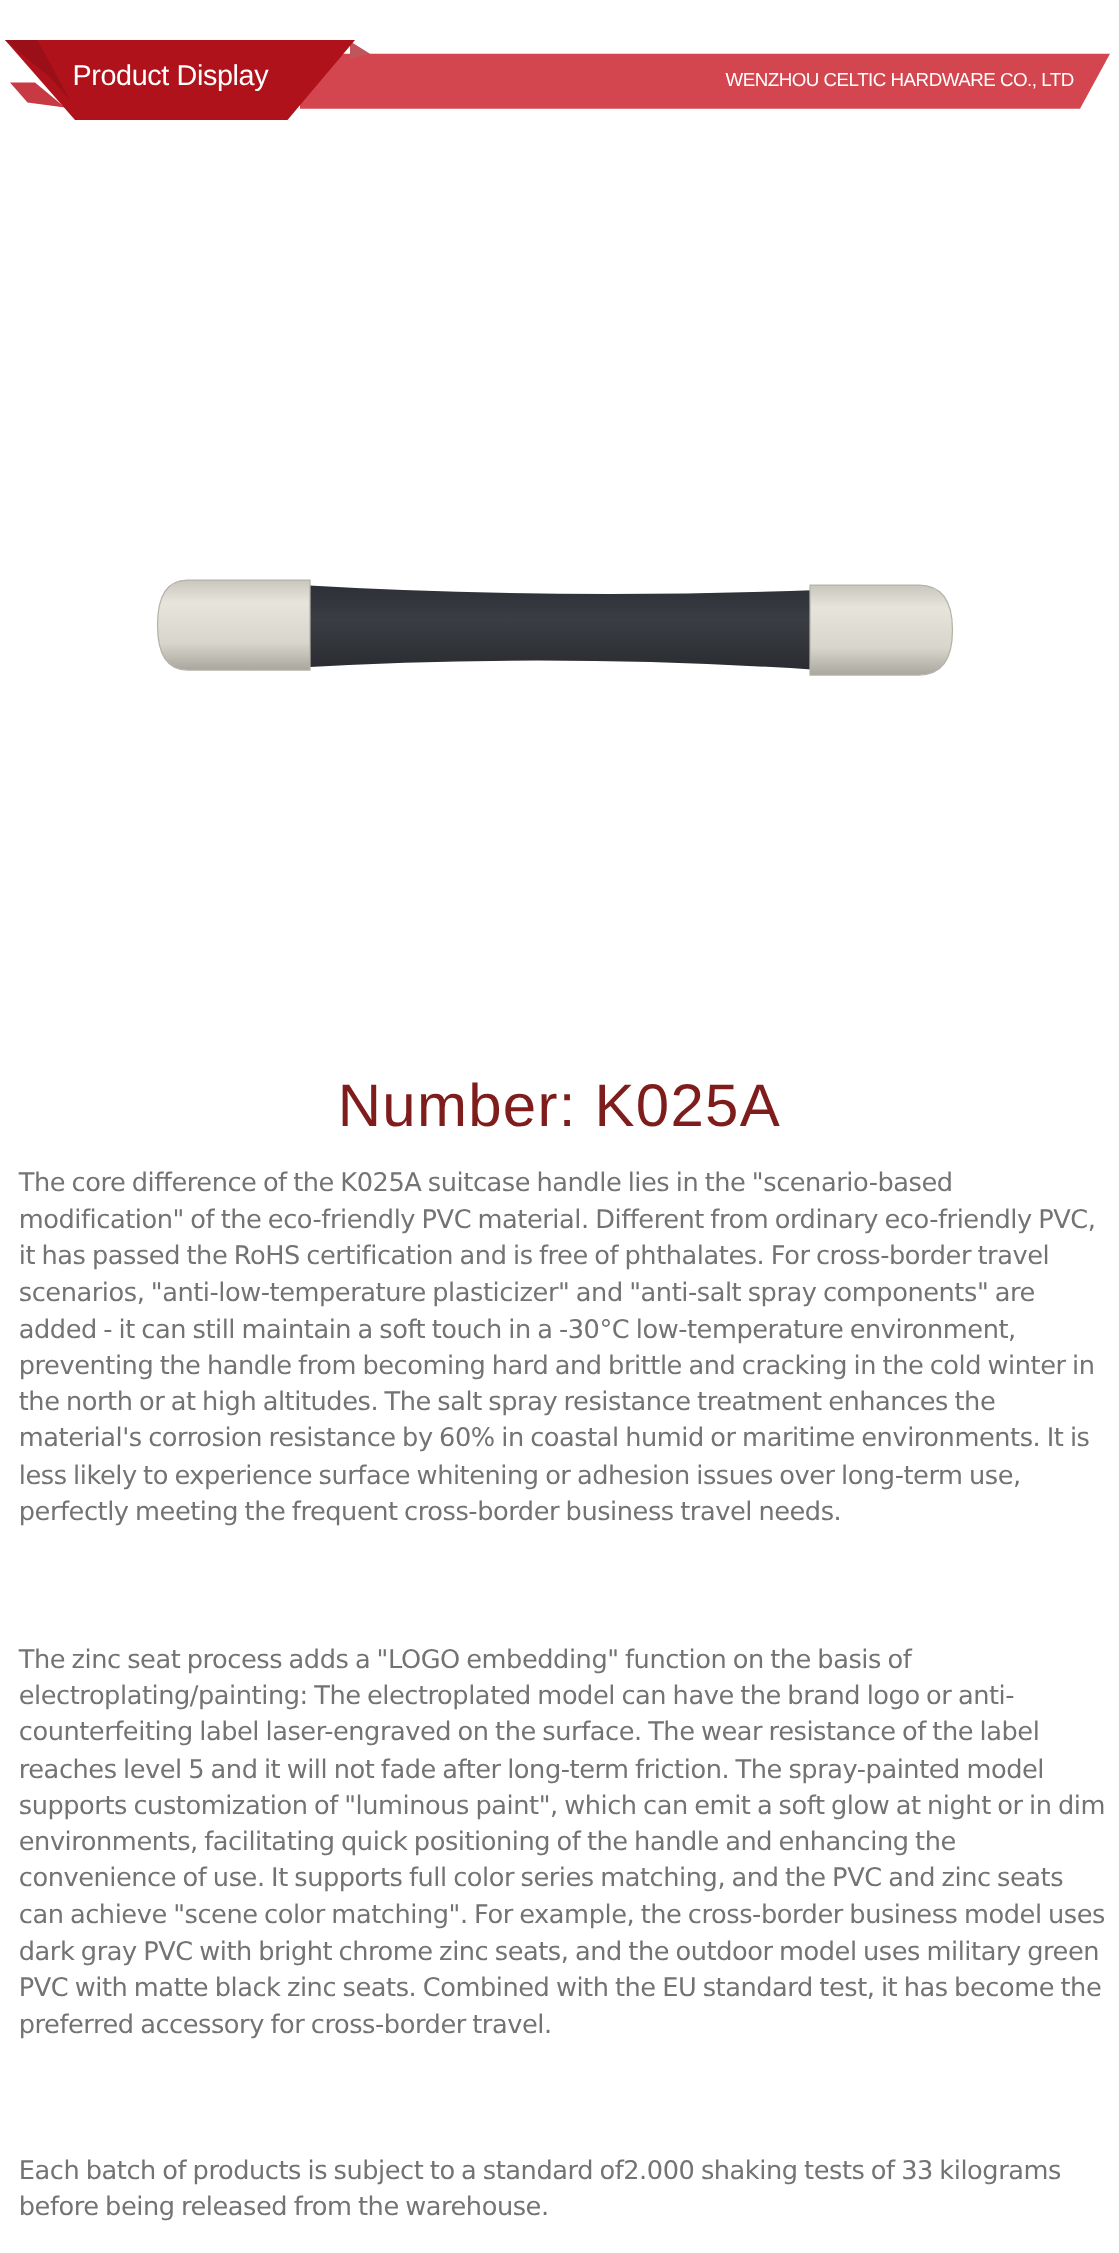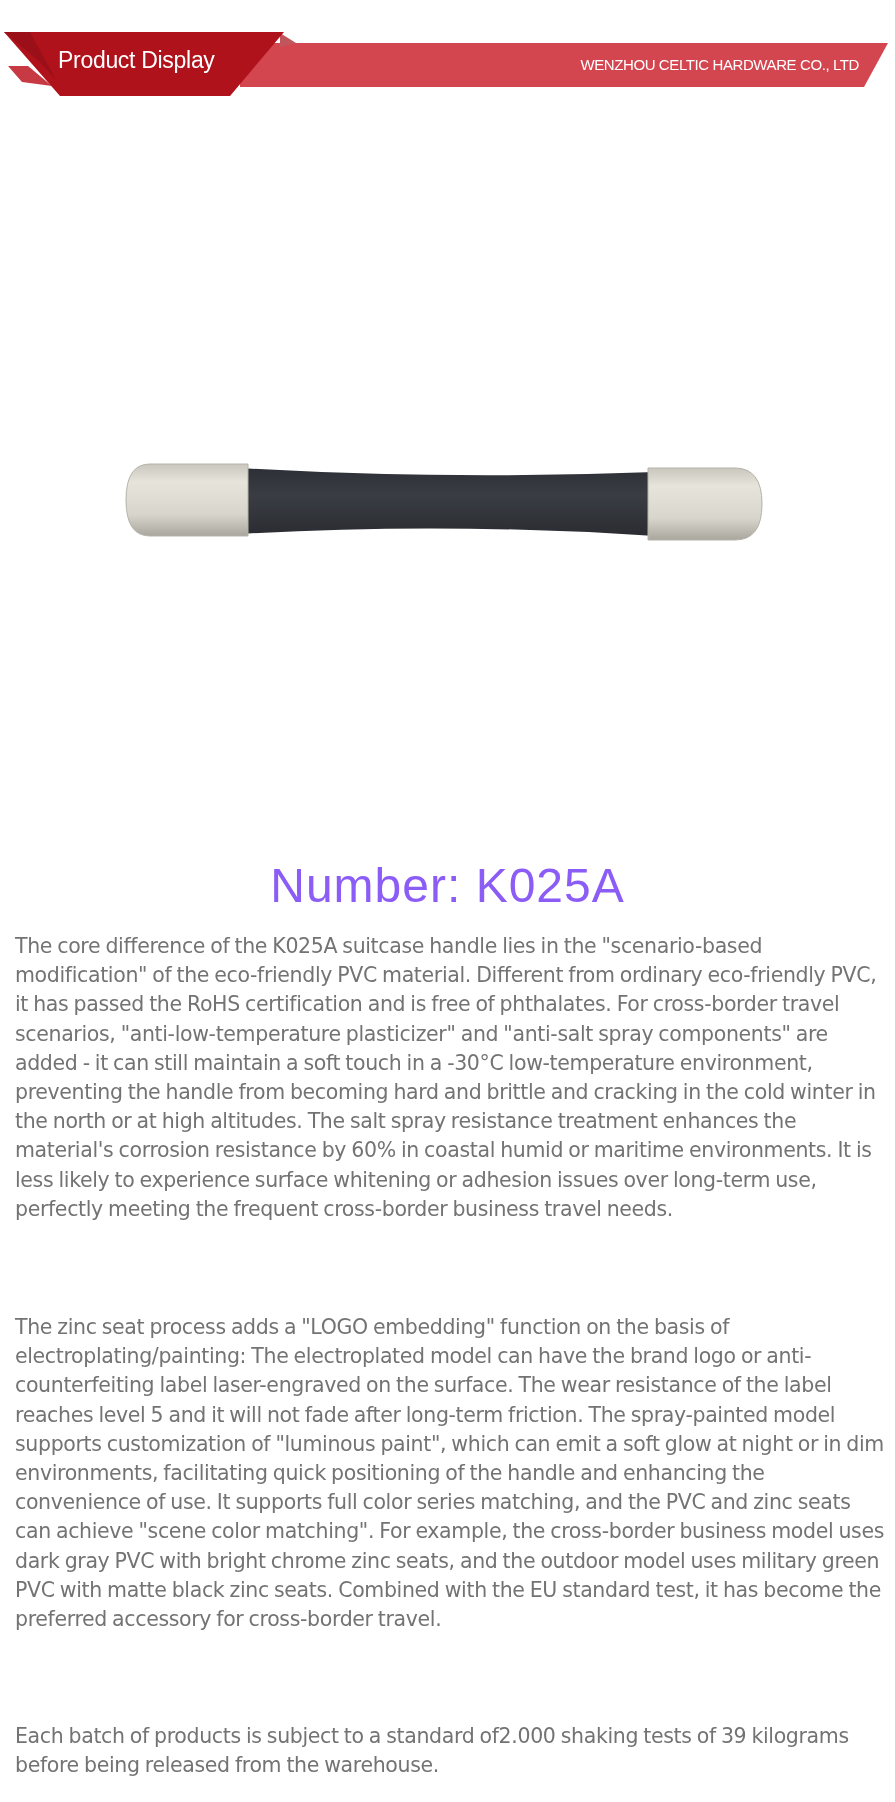--- a/index.html
+++ b/index.html
@@ -5,21 +5,21 @@
     html, body { margin: 0; padding: 0; background: #ffffff; }
     body { width: 895px; height: 1802px; position: relative; overflow: hidden; font-family: "DejaVu Sans", sans-serif; }
 
     .banner { position: absolute; left: 0; top: 0; width: 895px; height: 110px; }
     .banner svg { position: absolute; left: 0; top: 0; }
     .banner-title { position: absolute; left: 58px; top: 47px; color: #ffffff; font-family: "Liberation Sans", sans-serif; font-size: 23px; letter-spacing: -0.3px; }
     .banner-company { position: absolute; right: 36px; top: 56px; color: #ffffff; font-family: Liberation Sans, sans-serif; font-size: 15px; letter-spacing: -0.4px; }
 
     .product-image { position: absolute; left: 120px; top: 458px; width: 650px; height: 85px; }
 
-    .number-title { position: absolute; left: 0; top: 858px; width: 895px; text-align: center; font-family: "Liberation Sans", sans-serif; font-size: 48px; color: #8b5cf6; letter-spacing: 1px; }
+    .number-title { position: absolute; left: 0; top: 858px; width: 895px; text-align: center; font-family: "Liberation Sans", sans-serif; font-size: 48px; color: #7f1d1d; letter-spacing: 1px; }
 
     .body-text { position: absolute; left: 15px; width: 870px; font-family: "DejaVu Sans", sans-serif; font-size: 20.5px; line-height: 29.2px; color: #737373; letter-spacing: -0.35px; word-spacing: -1px; }
     .p1 { top: 932px; }
     .p2 { top: 1313px; }
     .p3 { top: 1722px; }
   </style>
 </head>
 <body>
 
 <div class="banner">
@@ -58,13 +58,13 @@
     <path d="M128,6 L30,6 Q6,6 6,42 Q6,78 30,78 L128,78 Z" fill="url(#cap)" stroke="#b5b3a9" stroke-width="1"></path>
 
     <path d="M528,10 L615,10 Q642,10 642,46 Q642,82 615,82 L528,82 Z" fill="url(#cap)" stroke="#b5b3a9" stroke-width="1"></path>
   </svg>
 </div>
 
 <div class="number-title">Number: K025A</div>
 
 <div class="body-text p1">The core difference of the K025A suitcase handle lies in the "scenario-based modification" of the eco-friendly PVC material. Different from ordinary eco-friendly PVC, it has passed the RoHS certification and is free of phthalates. For cross-border travel scenarios, "anti-low-temperature plasticizer" and "anti-salt spray components" are added - it can still maintain a soft touch in a -30°C low-temperature environment, preventing the handle from becoming hard and brittle and cracking in the cold winter in the north or at high altitudes. The salt spray resistance treatment enhances the material's corrosion resistance by 60% in coastal humid or maritime environments. It is less likely to experience surface whitening or adhesion issues over long-term use, perfectly meeting the frequent cross-border business travel needs.</div>
 <div class="body-text p2">The zinc seat process adds a "LOGO embedding" function on the basis of electroplating/painting: The electroplated model can have the brand logo or anti-counterfeiting label laser-engraved on the surface. The wear resistance of the label reaches level 5 and it will not fade after long-term friction. The spray-painted model supports customization of "luminous paint", which can emit a soft glow at night or in dim environments, facilitating quick positioning of the handle and enhancing the convenience of use. It supports full color series matching, and the PVC and zinc seats can achieve "scene color matching". For example, the cross-border business model uses dark gray PVC with bright chrome zinc seats, and the outdoor model uses military green PVC with matte black zinc seats. Combined with the EU standard test, it has become the preferred accessory for cross-border travel.</div>
-<div class="body-text p3">Each batch of products is subject to a standard of2.000 shaking tests of 39 kilograms before being released from the warehouse.</div>
+<div class="body-text p3">Each batch of products is subject to a standard of2.000 shaking tests of 33 kilograms before being released from the warehouse.</div>
 
 </body></html>

